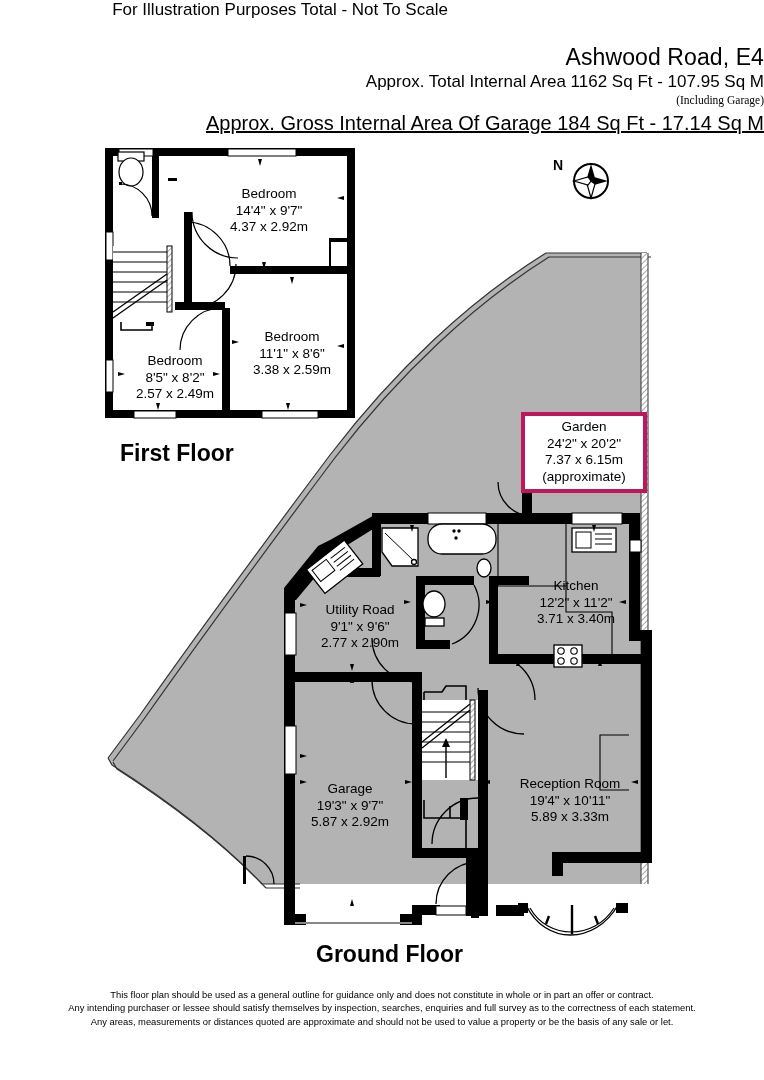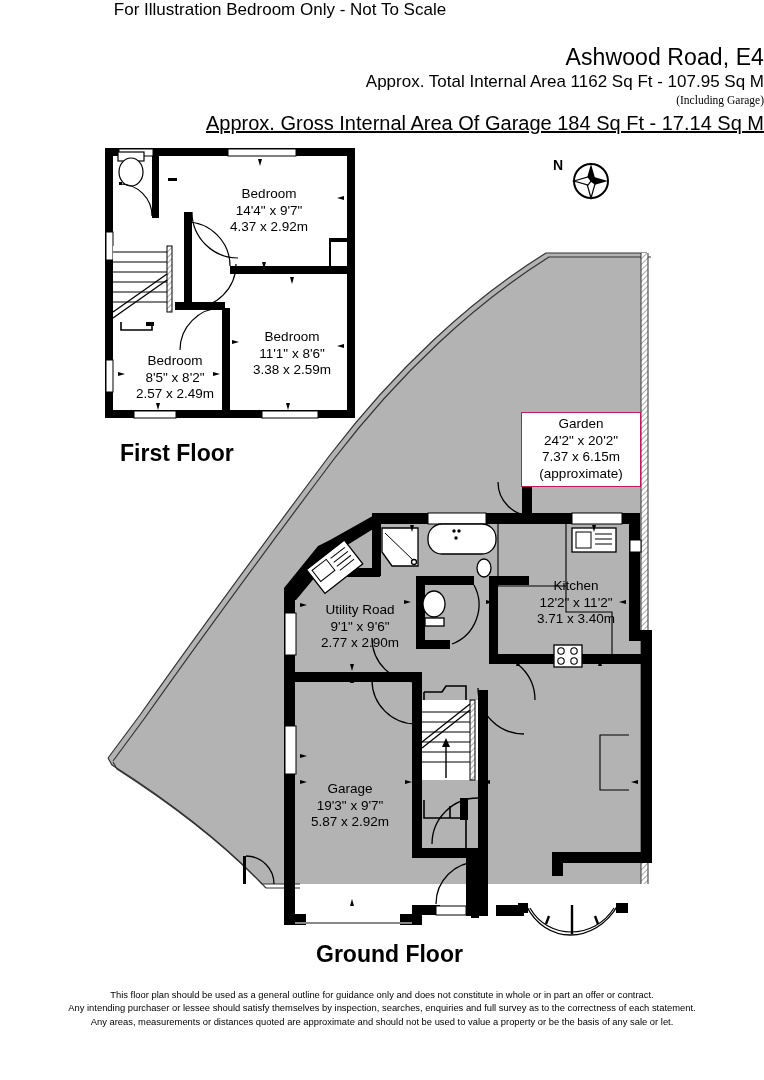--- a/index.html
+++ b/index.html
@@ -29,21 +29,21 @@
 
   
   svg{position:absolute;left:0;top:0;}
 
   
   .rl{position:absolute;text-align:center;line-height:16.5px;font-size:13.5px;white-space:nowrap;}
   .rl .nm{font-size:13.5px;}
 
   
   .garden-box{position:absolute;left:521px;top:412px;width:108px;
-     border:1px solid #be185d;background:#fff;text-align:center;
+     border:4px solid #be185d;background:#fff;text-align:center;
      padding:3px 5px 4px 5px;line-height:16.5px;font-size:13.5px;}
 
   
   .compass{position:absolute;left:551px;top:157px;width:62px;height:48px;}
   .compass .nlab{position:absolute;left:2px;top:0px;font-size:14px;font-weight:600;}
 </style>
 </head>
 <body>
 
 <div id="root">
@@ -422,31 +422,36 @@
     <div>12'2" x 11'2"</div>
     <div>3.71 x 3.40m</div>
   </div>
 
   <div class="rl" style="left:290px;top:781px;width:120px;">
     <div class="nm">Garage</div>
     <div>19'3" x 9'7"</div>
     <div>5.87 x 2.92m</div>
   </div>
 
+  <div class="rl" style="left:500px;top:776px;width:140px;">
+    <div class="nm">Reception Room</div>
+    <div>19'4" x 10'11"</div>
+    <div>5.89 x 3.33m</div>
+  </div>
 
   <div class="garden-box">
     <div>Garden</div>
     <div>24'2" x 20'2"</div>
     <div>7.37 x 6.15m</div>
     <div>(approximate)</div>
   </div>
 
   <div class="caption cap-first">First Floor</div>
   <div class="caption cap-ground">Ground Floor</div>
-  <div class="cap-illus">For Illustration Bedroom Only - Not To Scale</div>
+  <div class="cap-illus">For Illustration Purposes Total - Not To Scale</div>
 
   <div class="disc">
     <div>This floor plan should be used as a general outline for guidance only and does not constitute in whole or in part an offer or contract.</div>
     <div>Any intending purchaser or lessee should satisfy themselves by inspection, searches, enquiries and full survey as to the correctness of each statement.</div>
     <div>Any areas, measurements or distances quoted are approximate and should not be used to value a property or be the basis of any sale or let.</div>
   </div>
 
 </div>
 
 </body></html>

